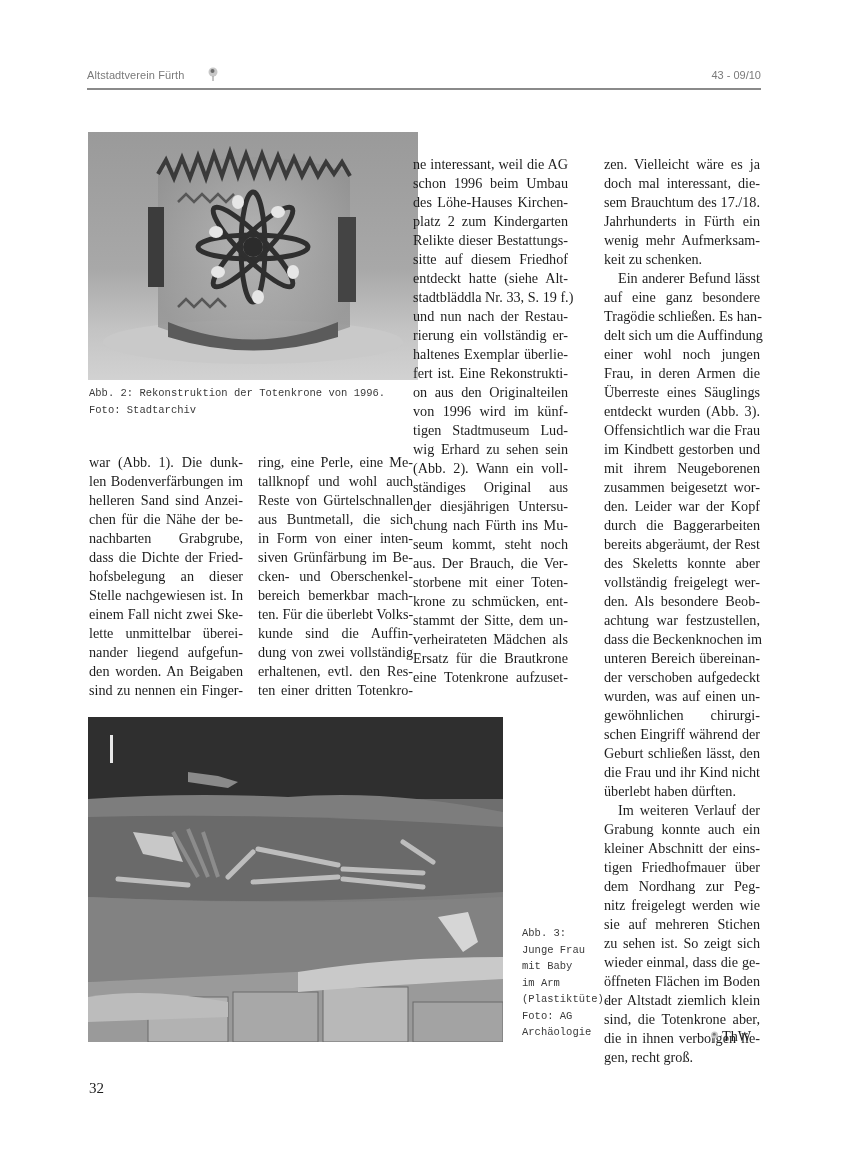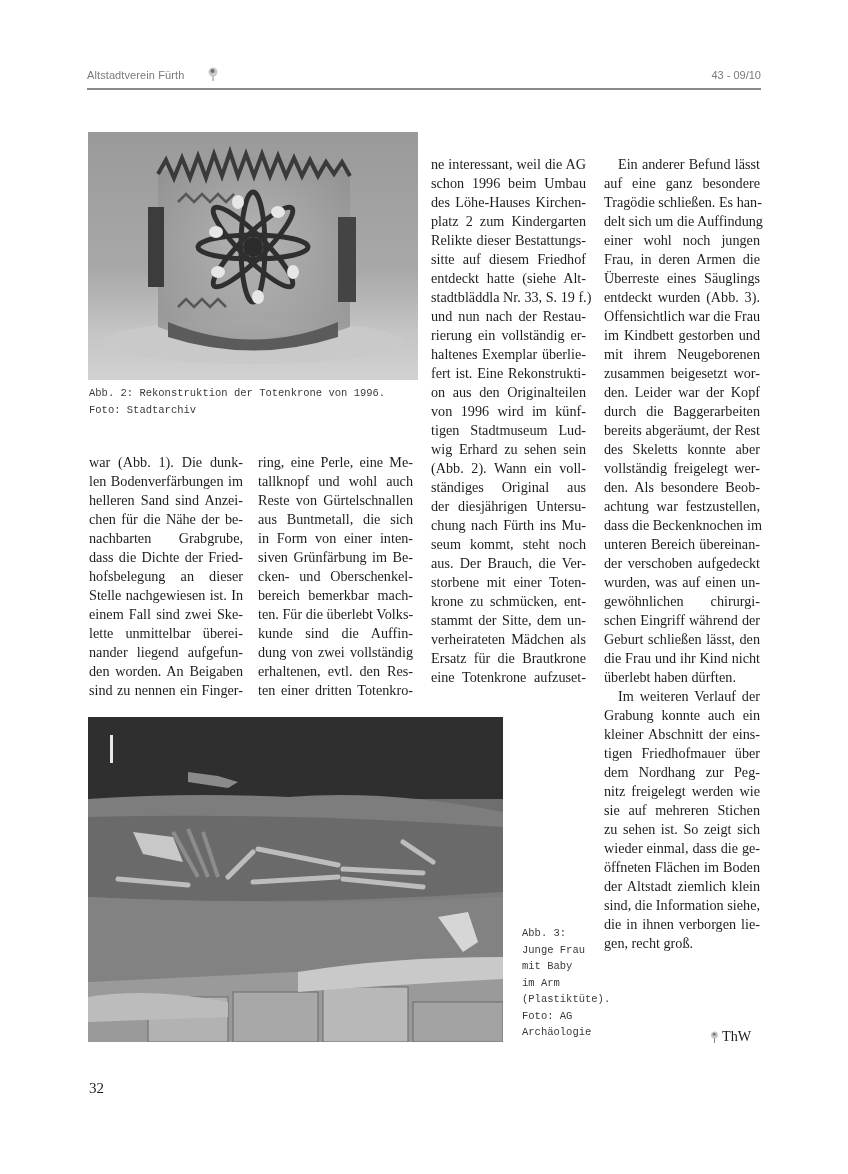--- a/index.html
+++ b/index.html
@@ -83,21 +83,21 @@
 <div class="col" style="left:89px; top:453px; width:154px;">
   <p>
     <span class="line">war (Abb. 1). Die dunk-</span>
     <span class="line">len Bodenverfärbungen im</span>
     <span class="line">helleren Sand sind Anzei-</span>
     <span class="line">chen für die Nähe der be-</span>
     <span class="line">nachbarten Grabgrube,</span>
     <span class="line">dass die Dichte der Fried-</span>
     <span class="line">hofsbelegung an dieser</span>
     <span class="line">Stelle nachgewiesen ist. In</span>
-    <span class="line">einem Fall sind zwei Ske-</span>
+    <span class="line">einem Fall nicht zwei Ske-</span>
     <span class="line">lette unmittelbar überei-</span>
     <span class="line">nander liegend aufgefun-</span>
     <span class="line">den worden. An Beigaben</span>
     <span class="line">sind zu nennen ein Finger-</span>
   </p>
 </div>
 
 <div class="col" style="left:258px; top:453px; width:155px;">
   <p>
     <span class="line">ring, eine Perle, eine Me-</span>
@@ -109,21 +109,21 @@
     <span class="line">cken- und Oberschenkel-</span>
     <span class="line">bereich bemerkbar mach-</span>
     <span class="line">ten. Für die überlebt Volks-</span>
     <span class="line">kunde sind die Auffin-</span>
     <span class="line">dung von zwei vollständig</span>
     <span class="line">erhaltenen, evtl. den Res-</span>
     <span class="line">ten einer dritten Totenkro-</span>
   </p>
 </div>
 
-<div class="col" style="left:431px; top:155px; width:155px;">
+<div class="col" style="left:413px; top:155px; width:155px;">
   <p>
     <span class="line">ne interessant, weil die AG</span>
     <span class="line">schon 1996 beim Umbau</span>
     <span class="line">des Löhe-Hauses Kirchen-</span>
     <span class="line">platz 2 zum Kindergarten</span>
     <span class="line">Relikte dieser Bestattungs-</span>
     <span class="line">sitte auf diesem Friedhof</span>
     <span class="line">entdeckt hatte (siehe Alt-</span>
     <span class="line">stadtbläddla Nr. 33, S. 19 f.)</span>
     <span class="line">und nun nach der Restau-</span>
@@ -144,20 +144,28 @@
     <span class="line">krone zu schmücken, ent-</span>
     <span class="line">stammt der Sitte, dem un-</span>
     <span class="line">verheirateten Mädchen als</span>
     <span class="line">Ersatz für die Brautkrone</span>
     <span class="line">eine Totenkrone aufzuset-</span>
   </p>
 </div>
 
 <div class="col" style="left:604px; top:155px; width:156px;">
   <p>
+    <span class="line">zen. Vielleicht wäre es ja</span>
+    <span class="line">doch mal interessant, die-</span>
+    <span class="line">sem Brauchtum des 17./18.</span>
+    <span class="line">Jahrhunderts in Fürth ein</span>
+    <span class="line">wenig mehr Aufmerksam-</span>
+    <span class="line last">keit zu schenken.</span>
+  </p>
+  <p>
     <span class="line" style="padding-left:14px;">Ein anderer Befund lässt</span>
     <span class="line">auf eine ganz besondere</span>
     <span class="line">Tragödie schließen. Es han-</span>
     <span class="line">delt sich um die Auffindung</span>
     <span class="line">einer wohl noch jungen</span>
     <span class="line">Frau, in deren Armen die</span>
     <span class="line">Überreste eines Säuglings</span>
     <span class="line">entdeckt wurden (Abb. 3).</span>
     <span class="line">Offensichtlich war die Frau</span>
     <span class="line">im Kindbett gestorben und</span>
@@ -185,21 +193,21 @@
     <span class="line">Grabung konnte auch ein</span>
     <span class="line">kleiner Abschnitt der eins-</span>
     <span class="line">tigen Friedhofmauer über</span>
     <span class="line">dem Nordhang zur Peg-</span>
     <span class="line">nitz freigelegt werden wie</span>
     <span class="line">sie auf mehreren Stichen</span>
     <span class="line">zu sehen ist. So zeigt sich</span>
     <span class="line">wieder einmal, dass die ge-</span>
     <span class="line">öffneten Flächen im Boden</span>
     <span class="line">der Altstadt ziemlich klein</span>
-    <span class="line">sind, die Information siehe,</span>
+    <span class="line">sind, die Totenkrone aber,</span>
     <span class="line">die in ihnen verborgen lie-</span>
     <span class="line last">gen, recht groß.</span>
   </p>
 </div>
 
 <div class="photo" style="left:88px; top:717px; width:415px; height:325px;">
   <svg width="415" height="325" viewBox="0 0 415 325">
     <rect width="415" height="325" fill="#6e6e6e"></rect>
     <rect width="415" height="82" fill="#2f2f2f"></rect>
     <path d="M0 82 Q100 75 200 80 Q300 72 415 95 L415 240 L0 250 Z" fill="#7d7d7d"></path>

